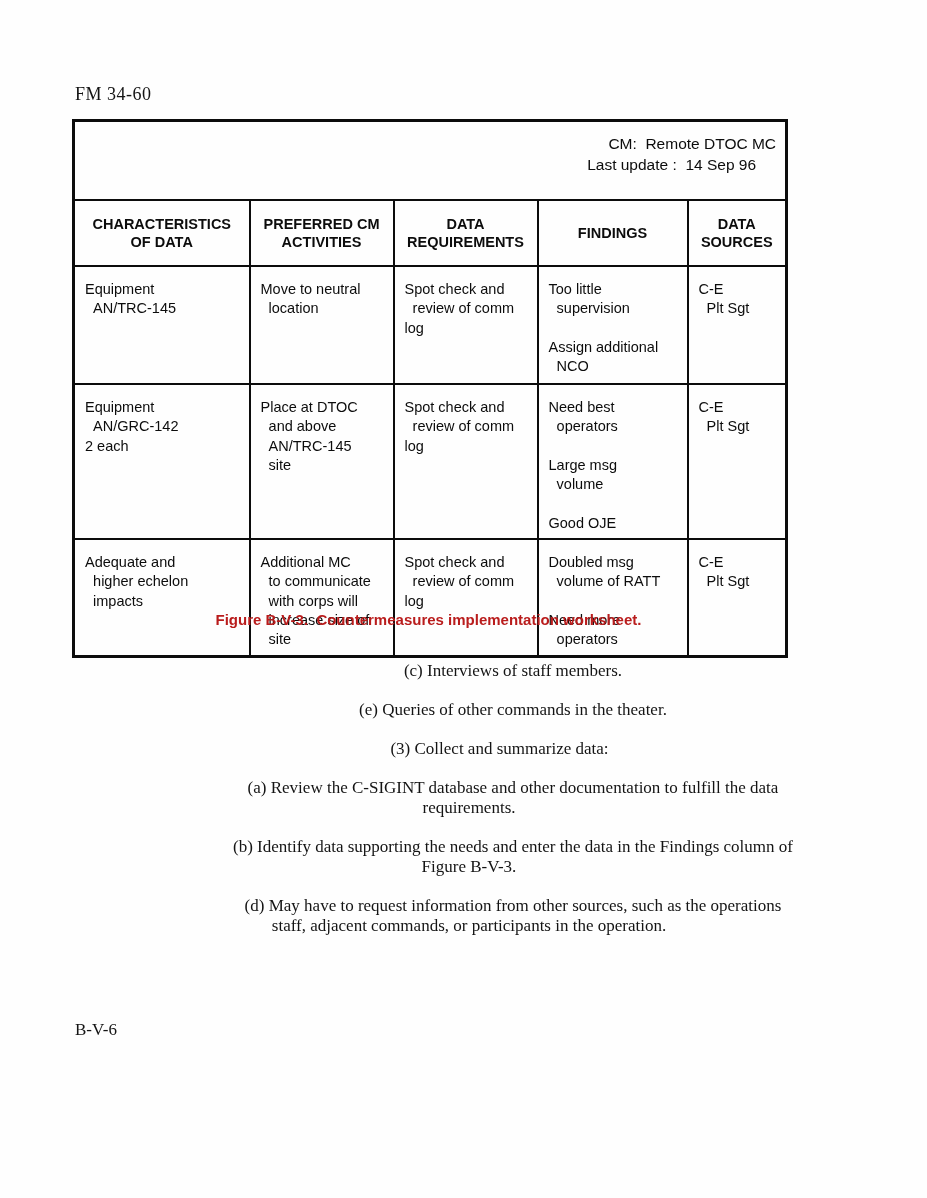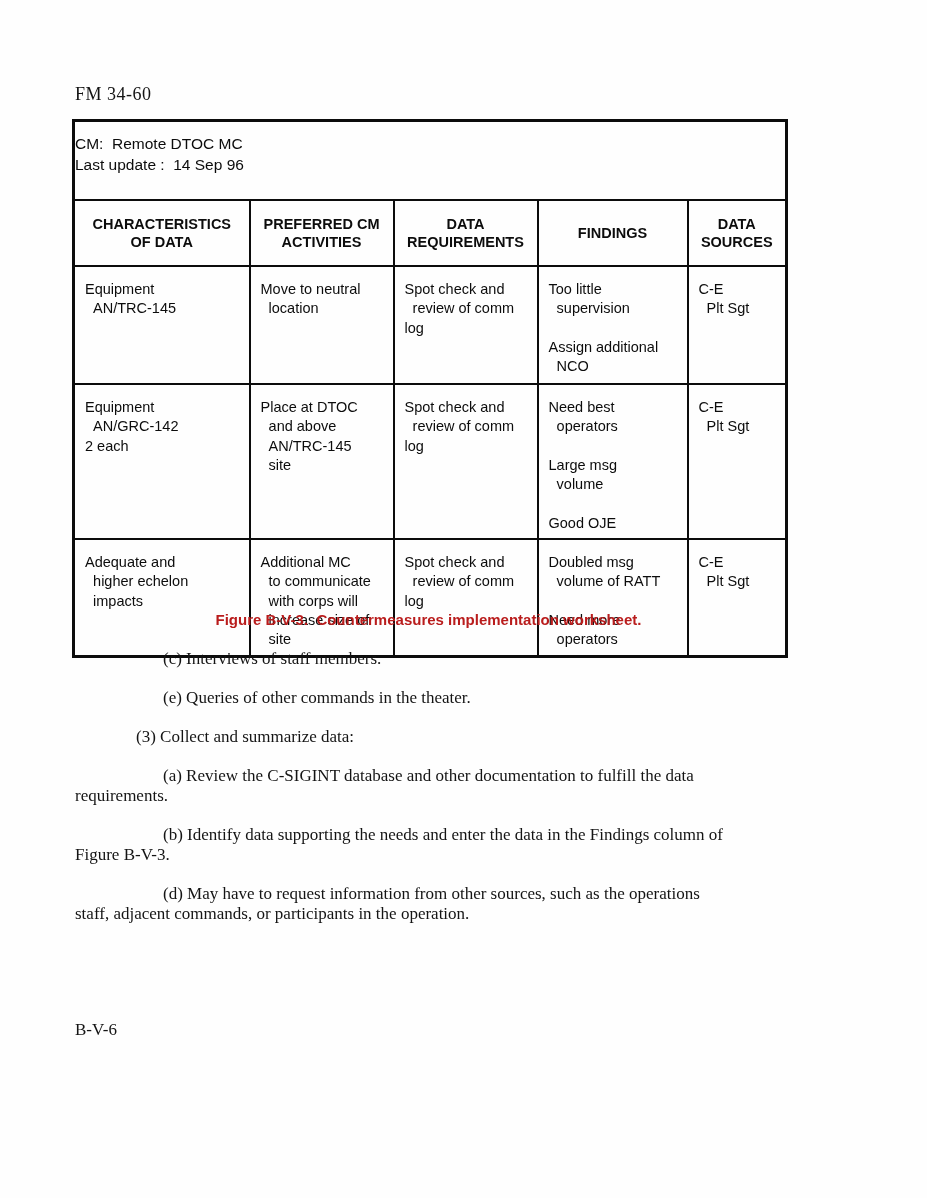--- a/index.html
+++ b/index.html
@@ -28,20 +28,21 @@
     color: #0c0c0c;
   }
   table.worksheet, table.worksheet td, table.worksheet th {
     border: 2px solid #0c0c0c;
   }
   table.worksheet { border-width: 3px; }
   td.title-cell {
     height: 66px; vertical-align: top;
     border-bottom-width: 3px;
     padding: 11px 0 0 0;
+    text-align: right;
   }
   .title-line { white-space: pre; font-size: 15.5px; line-height: 21px; }
   .title-line.cm   { padding-right: 9px; }
   .title-line.upd  { padding-right: 29px; }
 
   th.col-header {
     height: 60px; vertical-align: middle; text-align: center;
     font-size: 14.5px; font-weight: bold; line-height: 18px;
     white-space: pre-line; padding: 2px;
   }
@@ -63,21 +64,21 @@
     font-family: "Liberation Sans", sans-serif;
     font-size: 15px; font-weight: bold; color: #b91c1c;
     white-space: pre;
   }
 
   
   .body-text {
     position: absolute; left: 75px; top: 645px; width: 788px;
     font-size: 17px; line-height: 20px;
   }
-  .body-text p { margin: 4px 0 19px 0; white-space: pre-wrap; }
+  .body-text p { margin: 16px 0 19px 0; white-space: pre-wrap; text-align: center; }
   .body-text p.ind-sub  { text-indent: 88px; }
   .body-text p.ind-main { text-indent: 61px; }
 
   
   .page-number {
     position: absolute; left: 75px; top: 1020px;
     font-size: 17px;
   }
 </style>
 </head>

